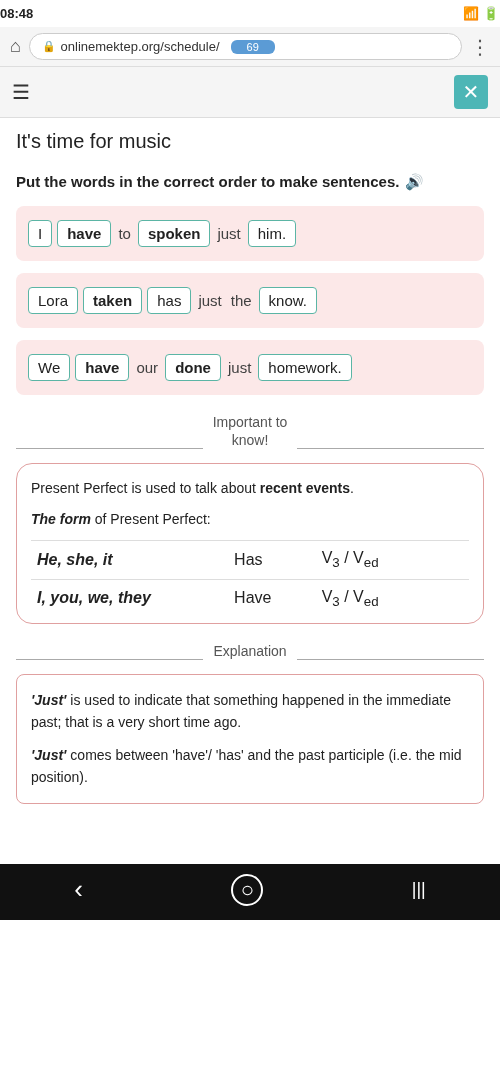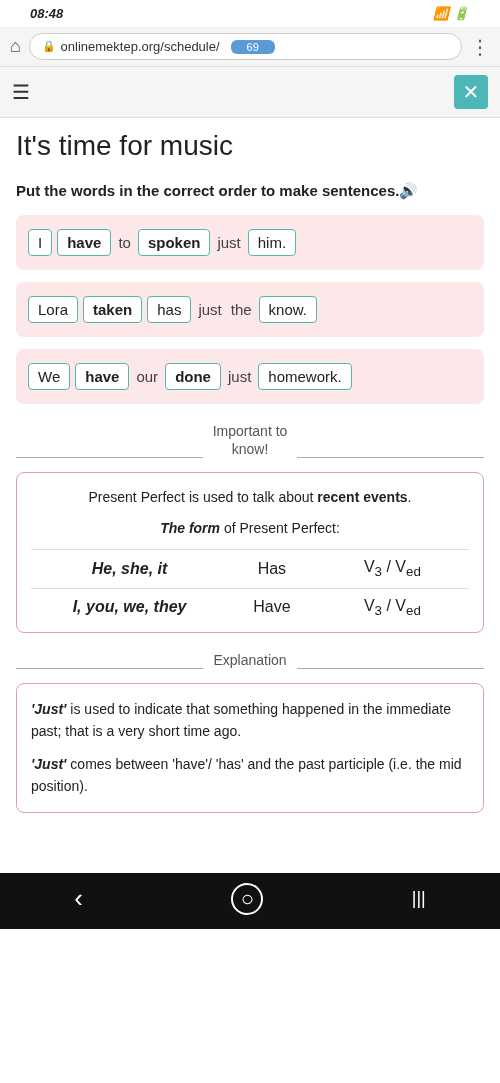--- a/index.html
+++ b/index.html
@@ -5,24 +5,23 @@
   <style>
     * { margin: 0; padding: 0; box-sizing: border-box; }
     body { width: 500px; min-height: 1083px; background: #fff; font-family: Arial, sans-serif; font-size: 15px; color: #222; }
 
     
     .status-bar {
       background: #fff;
       display: flex;
       justify-content: space-between;
       align-items: center;
-      padding: 6px 30px;
+      padding: 6px 0;
       font-size: 13px;
       font-weight: bold;
-      font-style: italic;
     }
     .status-bar-right { display: flex; align-items: center; gap: 4px; font-size: 13px; }
 
     
     .browser-bar {
       background: #f5f5f5;
       border-bottom: 1px solid #ddd;
       display: flex;
       align-items: center;
       padding: 6px 10px;
@@ -76,34 +75,35 @@
       justify-content: center;
     }
 
     
     .main-content {
       padding: 12px 16px 20px 16px;
       background: #fff;
     }
 
     .page-title {
-      font-size: 28px;
+      font-size: 20px;
       font-weight: normal;
       color: #222;
       margin-bottom: 18px;
     }
 
     .instruction {
       font-size: 15px;
       font-weight: bold;
       color: #222;
       margin-bottom: 14px;
       line-height: 1.4;
       display: flex;
       align-items: center;
+      gap: 6px;
       flex-wrap: wrap;
     }
     .speaker-icon { font-size: 15px; }
 
     
     .sentence-card {
       background: #fce8e8;
       border-radius: 8px;
       padding: 14px 12px;
       margin-bottom: 12px;
@@ -146,25 +146,24 @@
     }
     .divider-text {
       text-align: center;
       line-height: 1.3;
       font-size: 14px;
     }
 
     
     .info-box {
       border: 1.5px solid #e0a0a0;
-      border-radius: 8px;
+      border-radius: 16px;
       padding: 14px 14px 6px 14px;
       margin-bottom: 18px;
       background: #fff;
-      text-align: center;
     }
     .info-box p {
       font-size: 14px;
       margin-bottom: 10px;
       line-height: 1.5;
     }
     .info-box p .bold { font-weight: bold; }
     .info-box p .italic-bold { font-weight: bold; font-style: italic; }
 
     .grammar-table {

